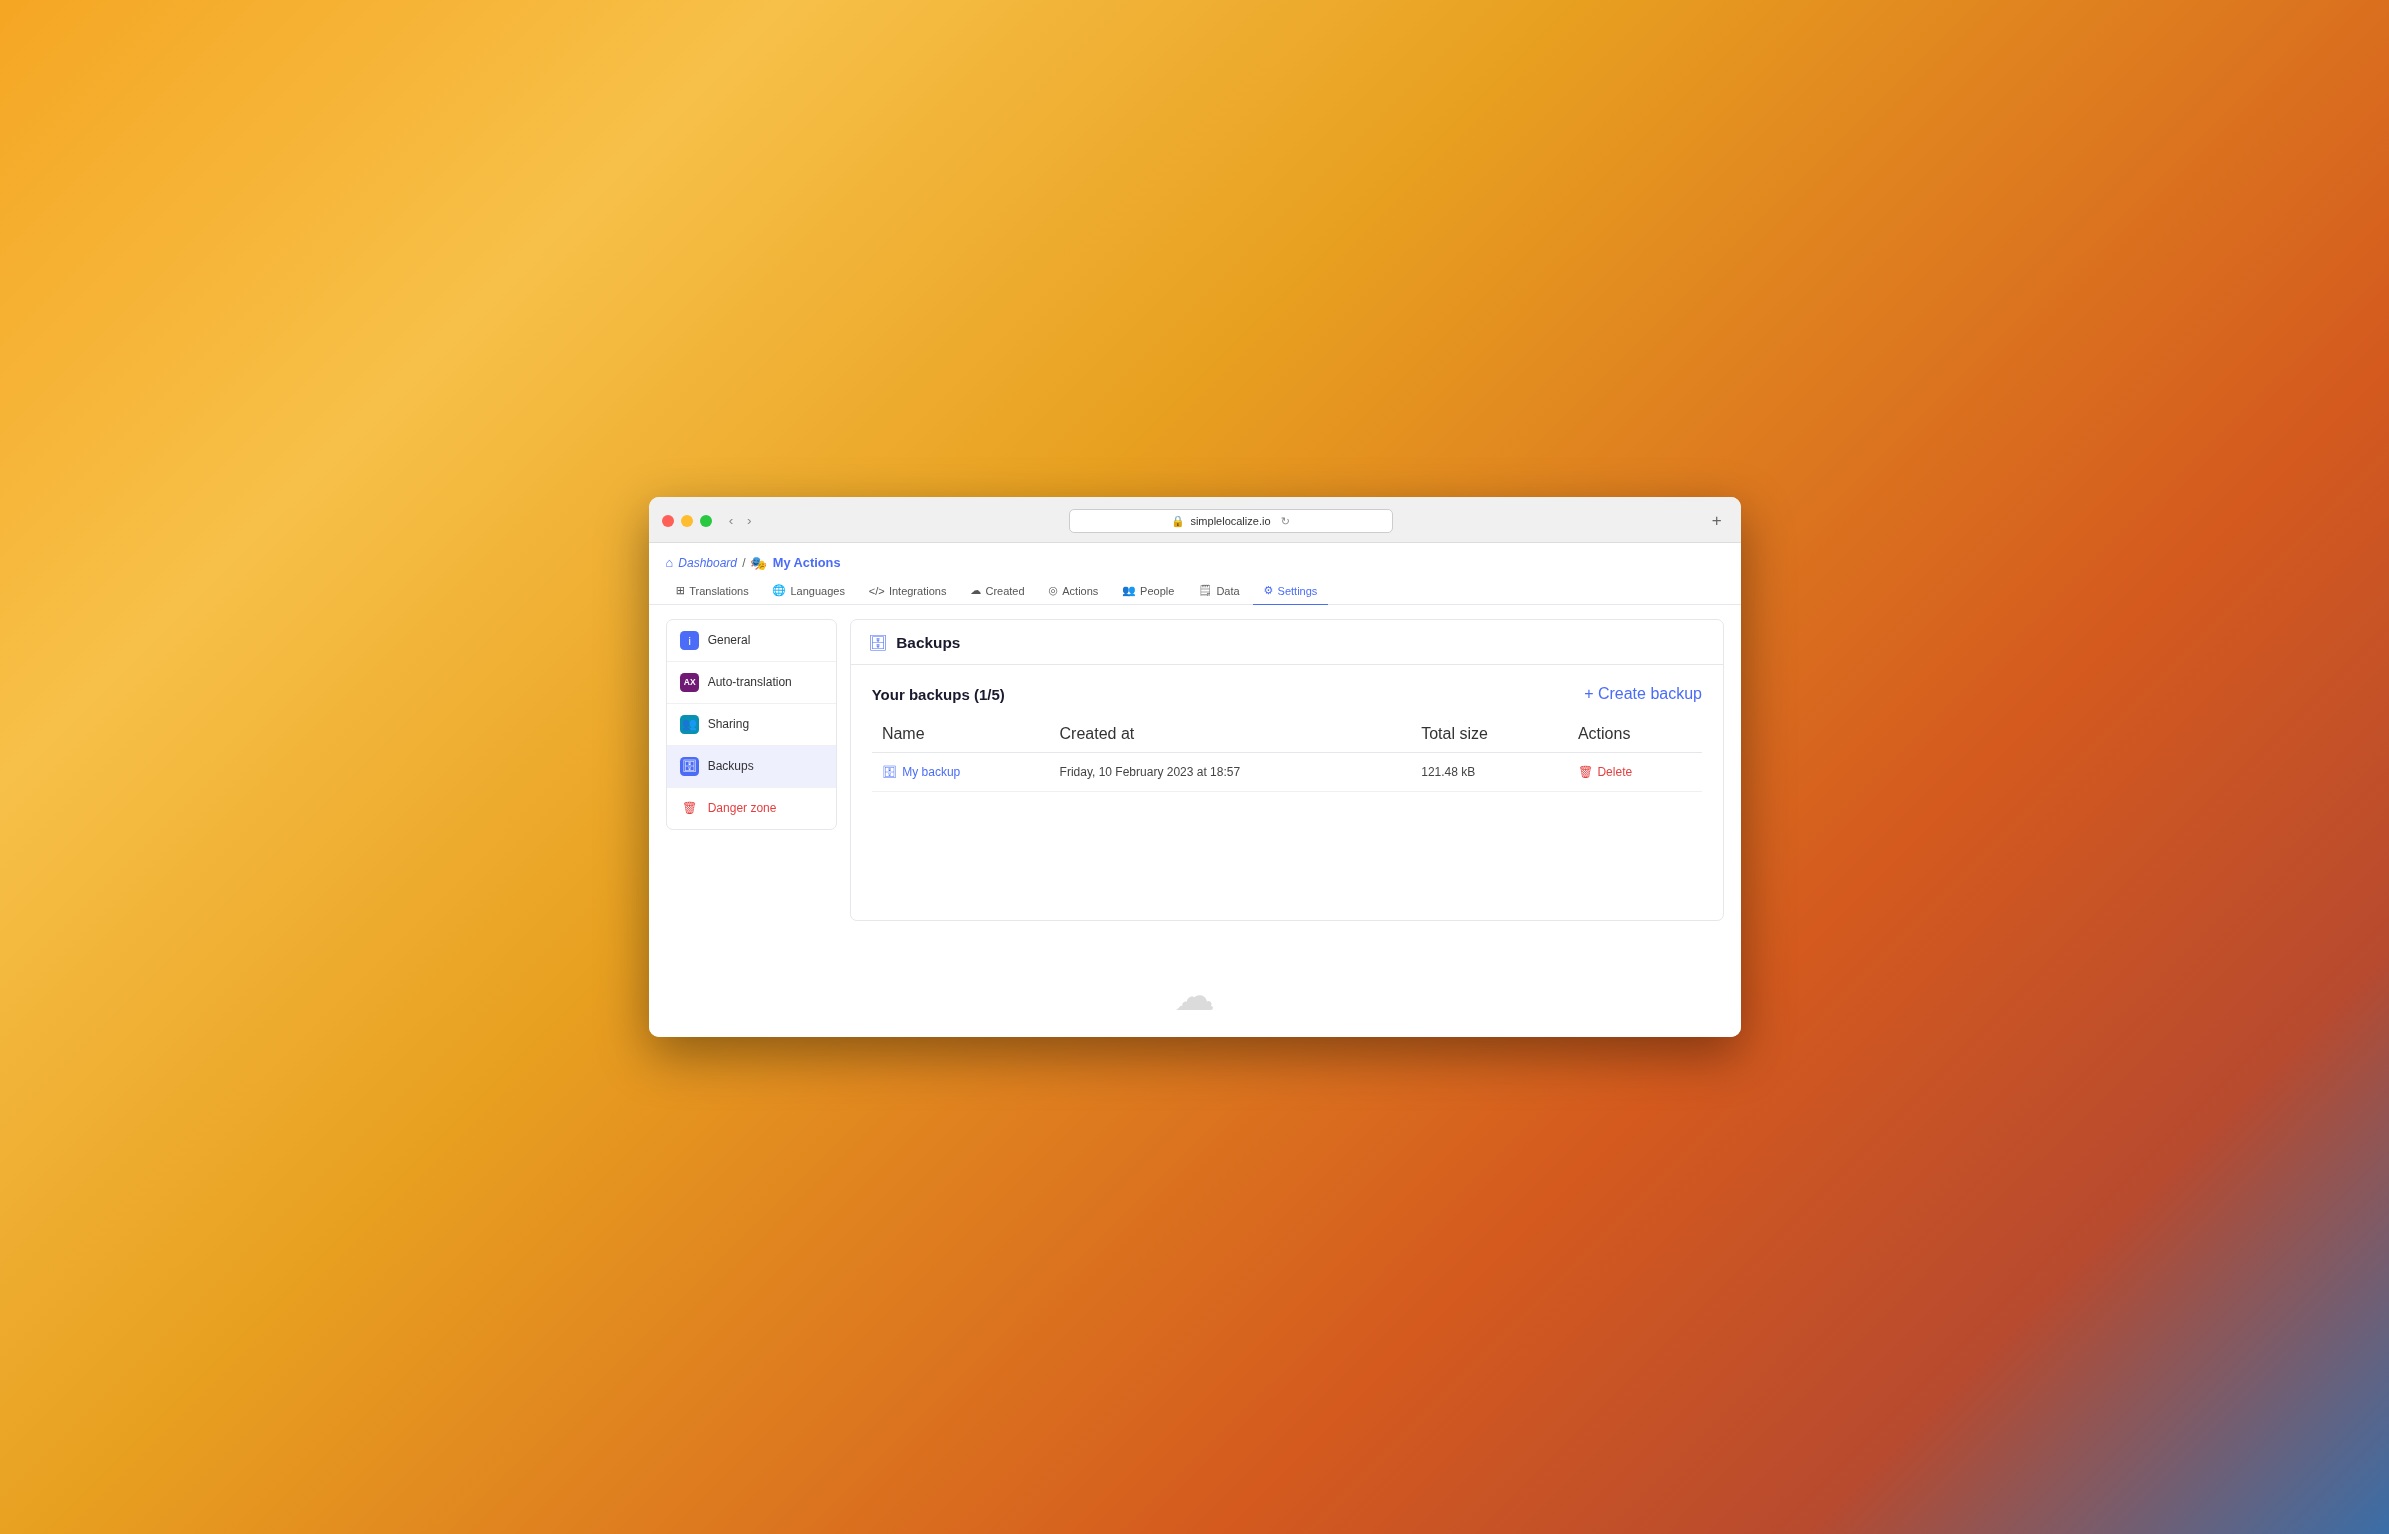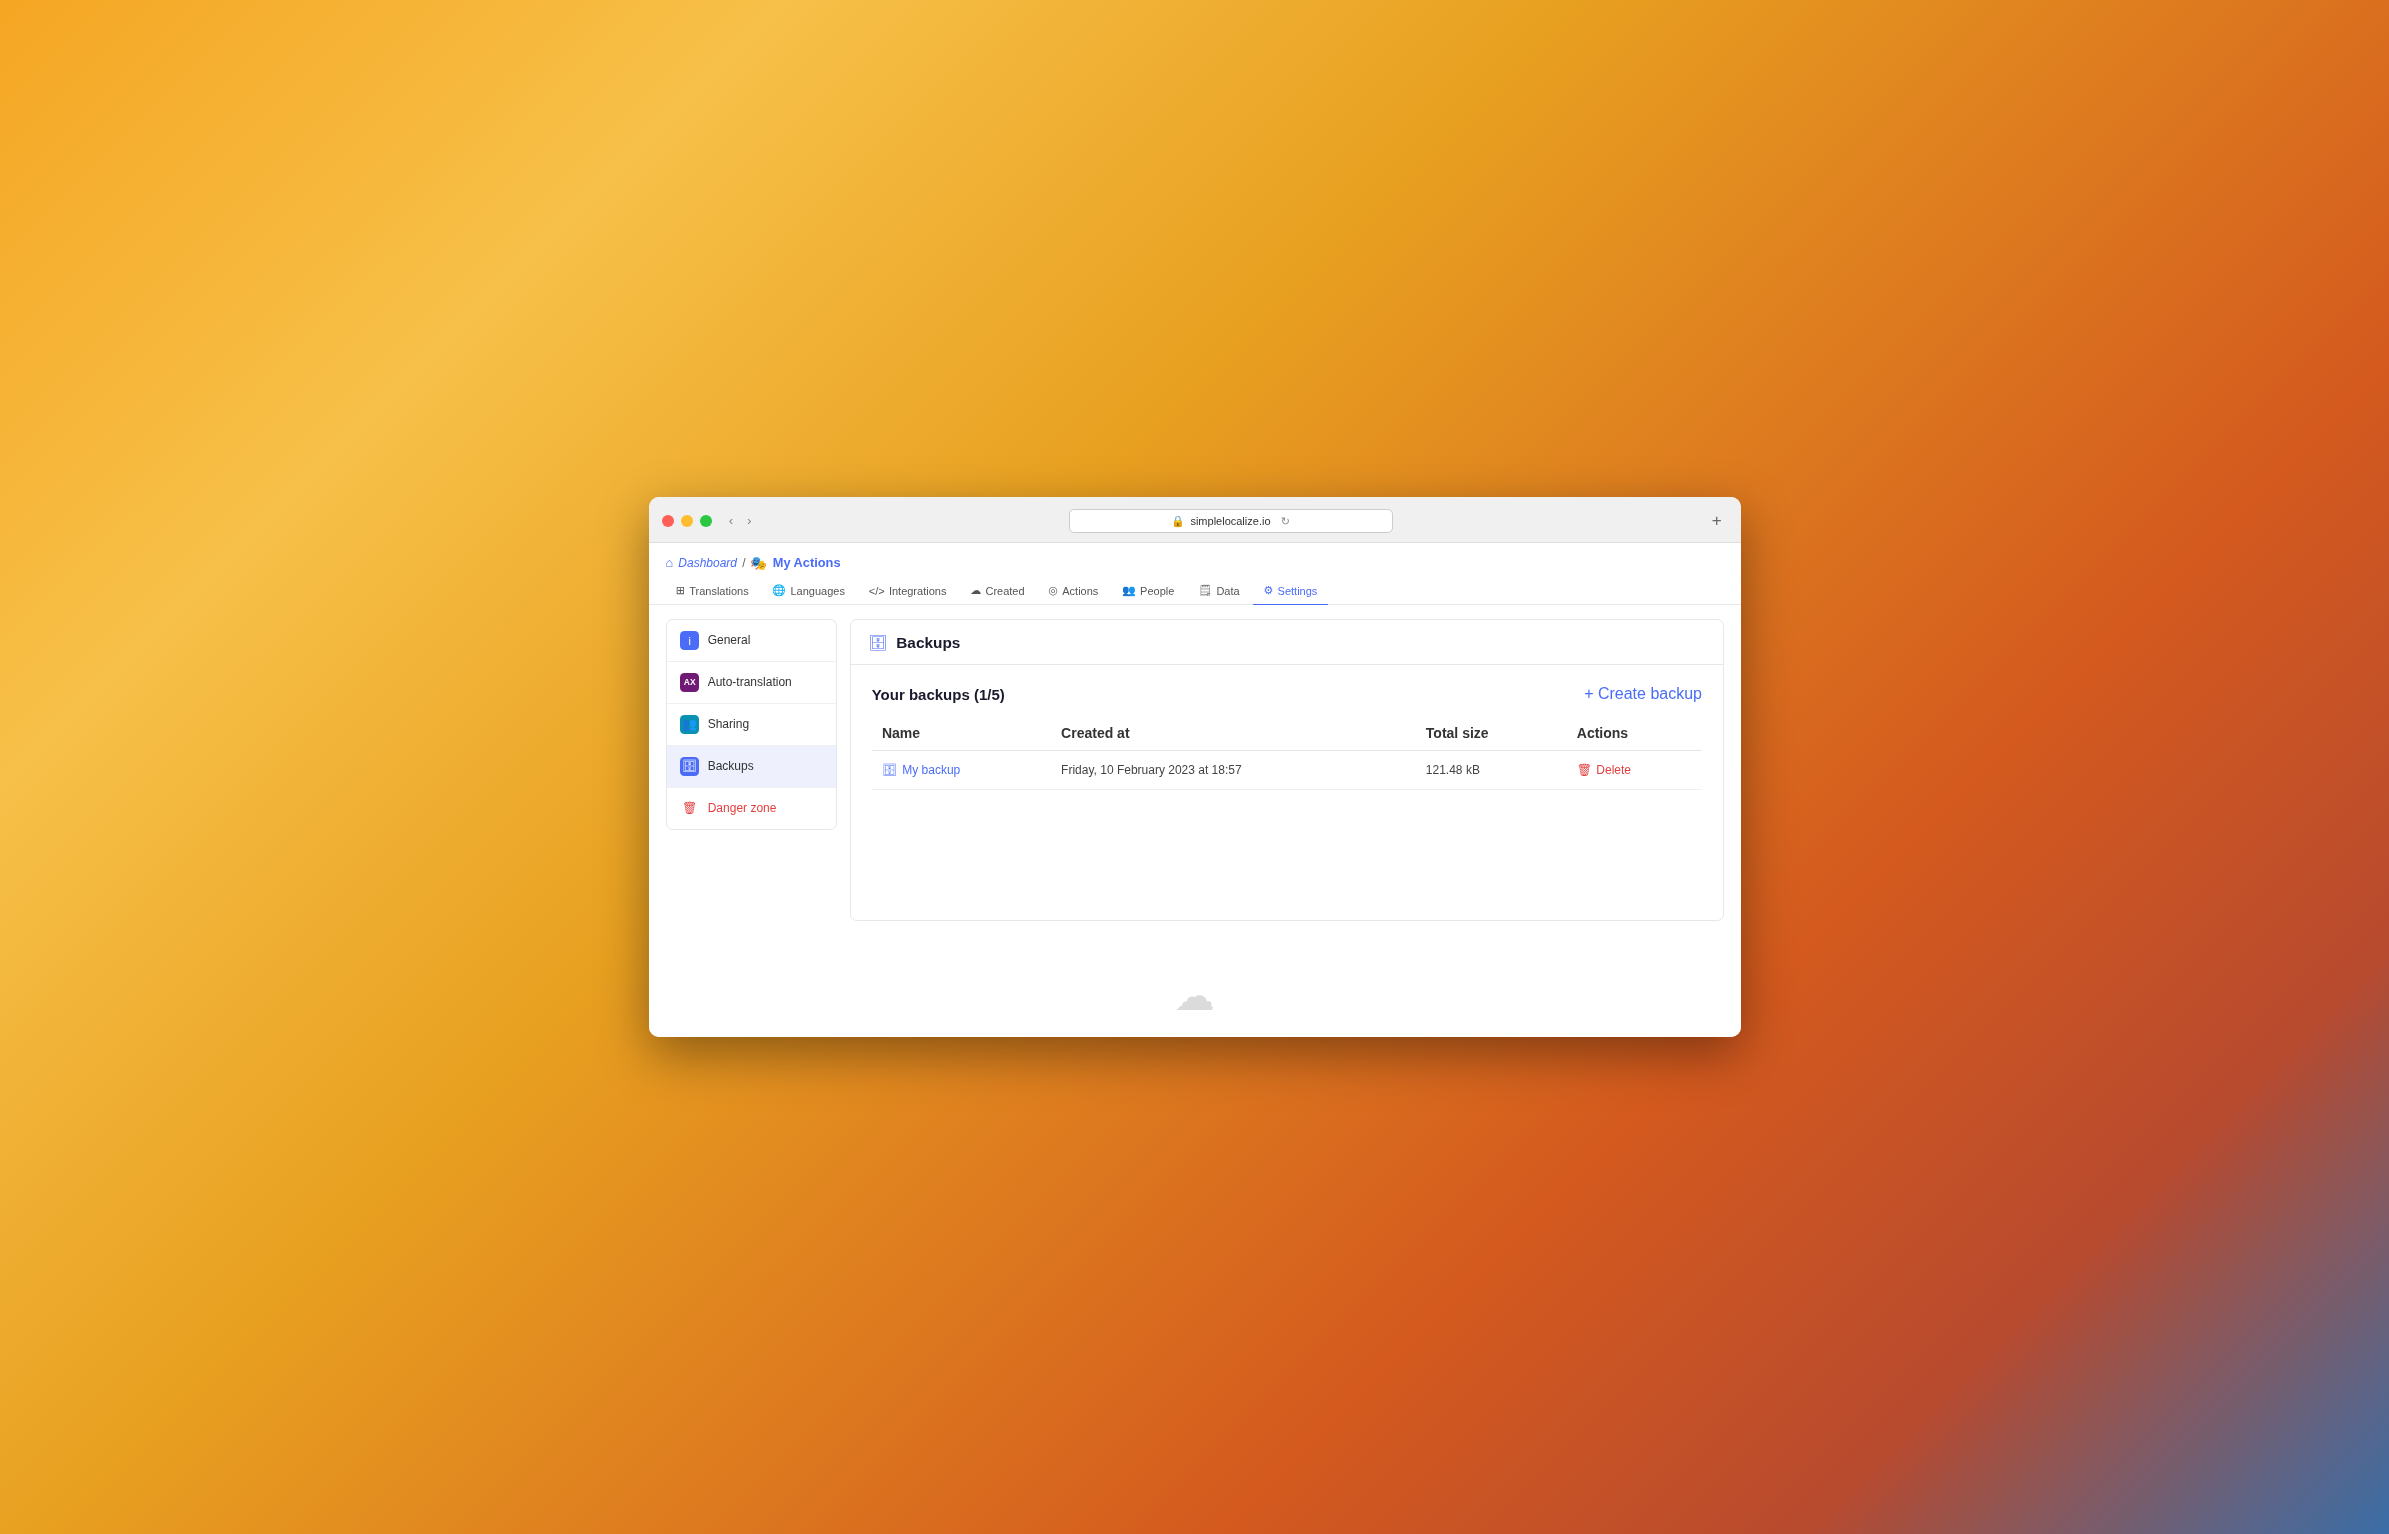--- a/index.html
+++ b/index.html
@@ -298,22 +298,22 @@
 
     
     .backups-table {
       width: 100%;
       border-collapse: collapse;
     }
 
     .backups-table th {
       text-align: left;
       padding: 8.5px 10.2px;
-      font-size: 14px;
-      font-weight: 700;
+      font-size: 16px;
+      font-weight: 400;
       color: #333;
       border-bottom: 0.9px solid #e5e7eb;
     }
 
     .backups-table td {
       padding: 12px 10.2px;
       font-size: 12px;
       color: #444;
       border-bottom: 0.9px solid #f0f0f0;
     }

